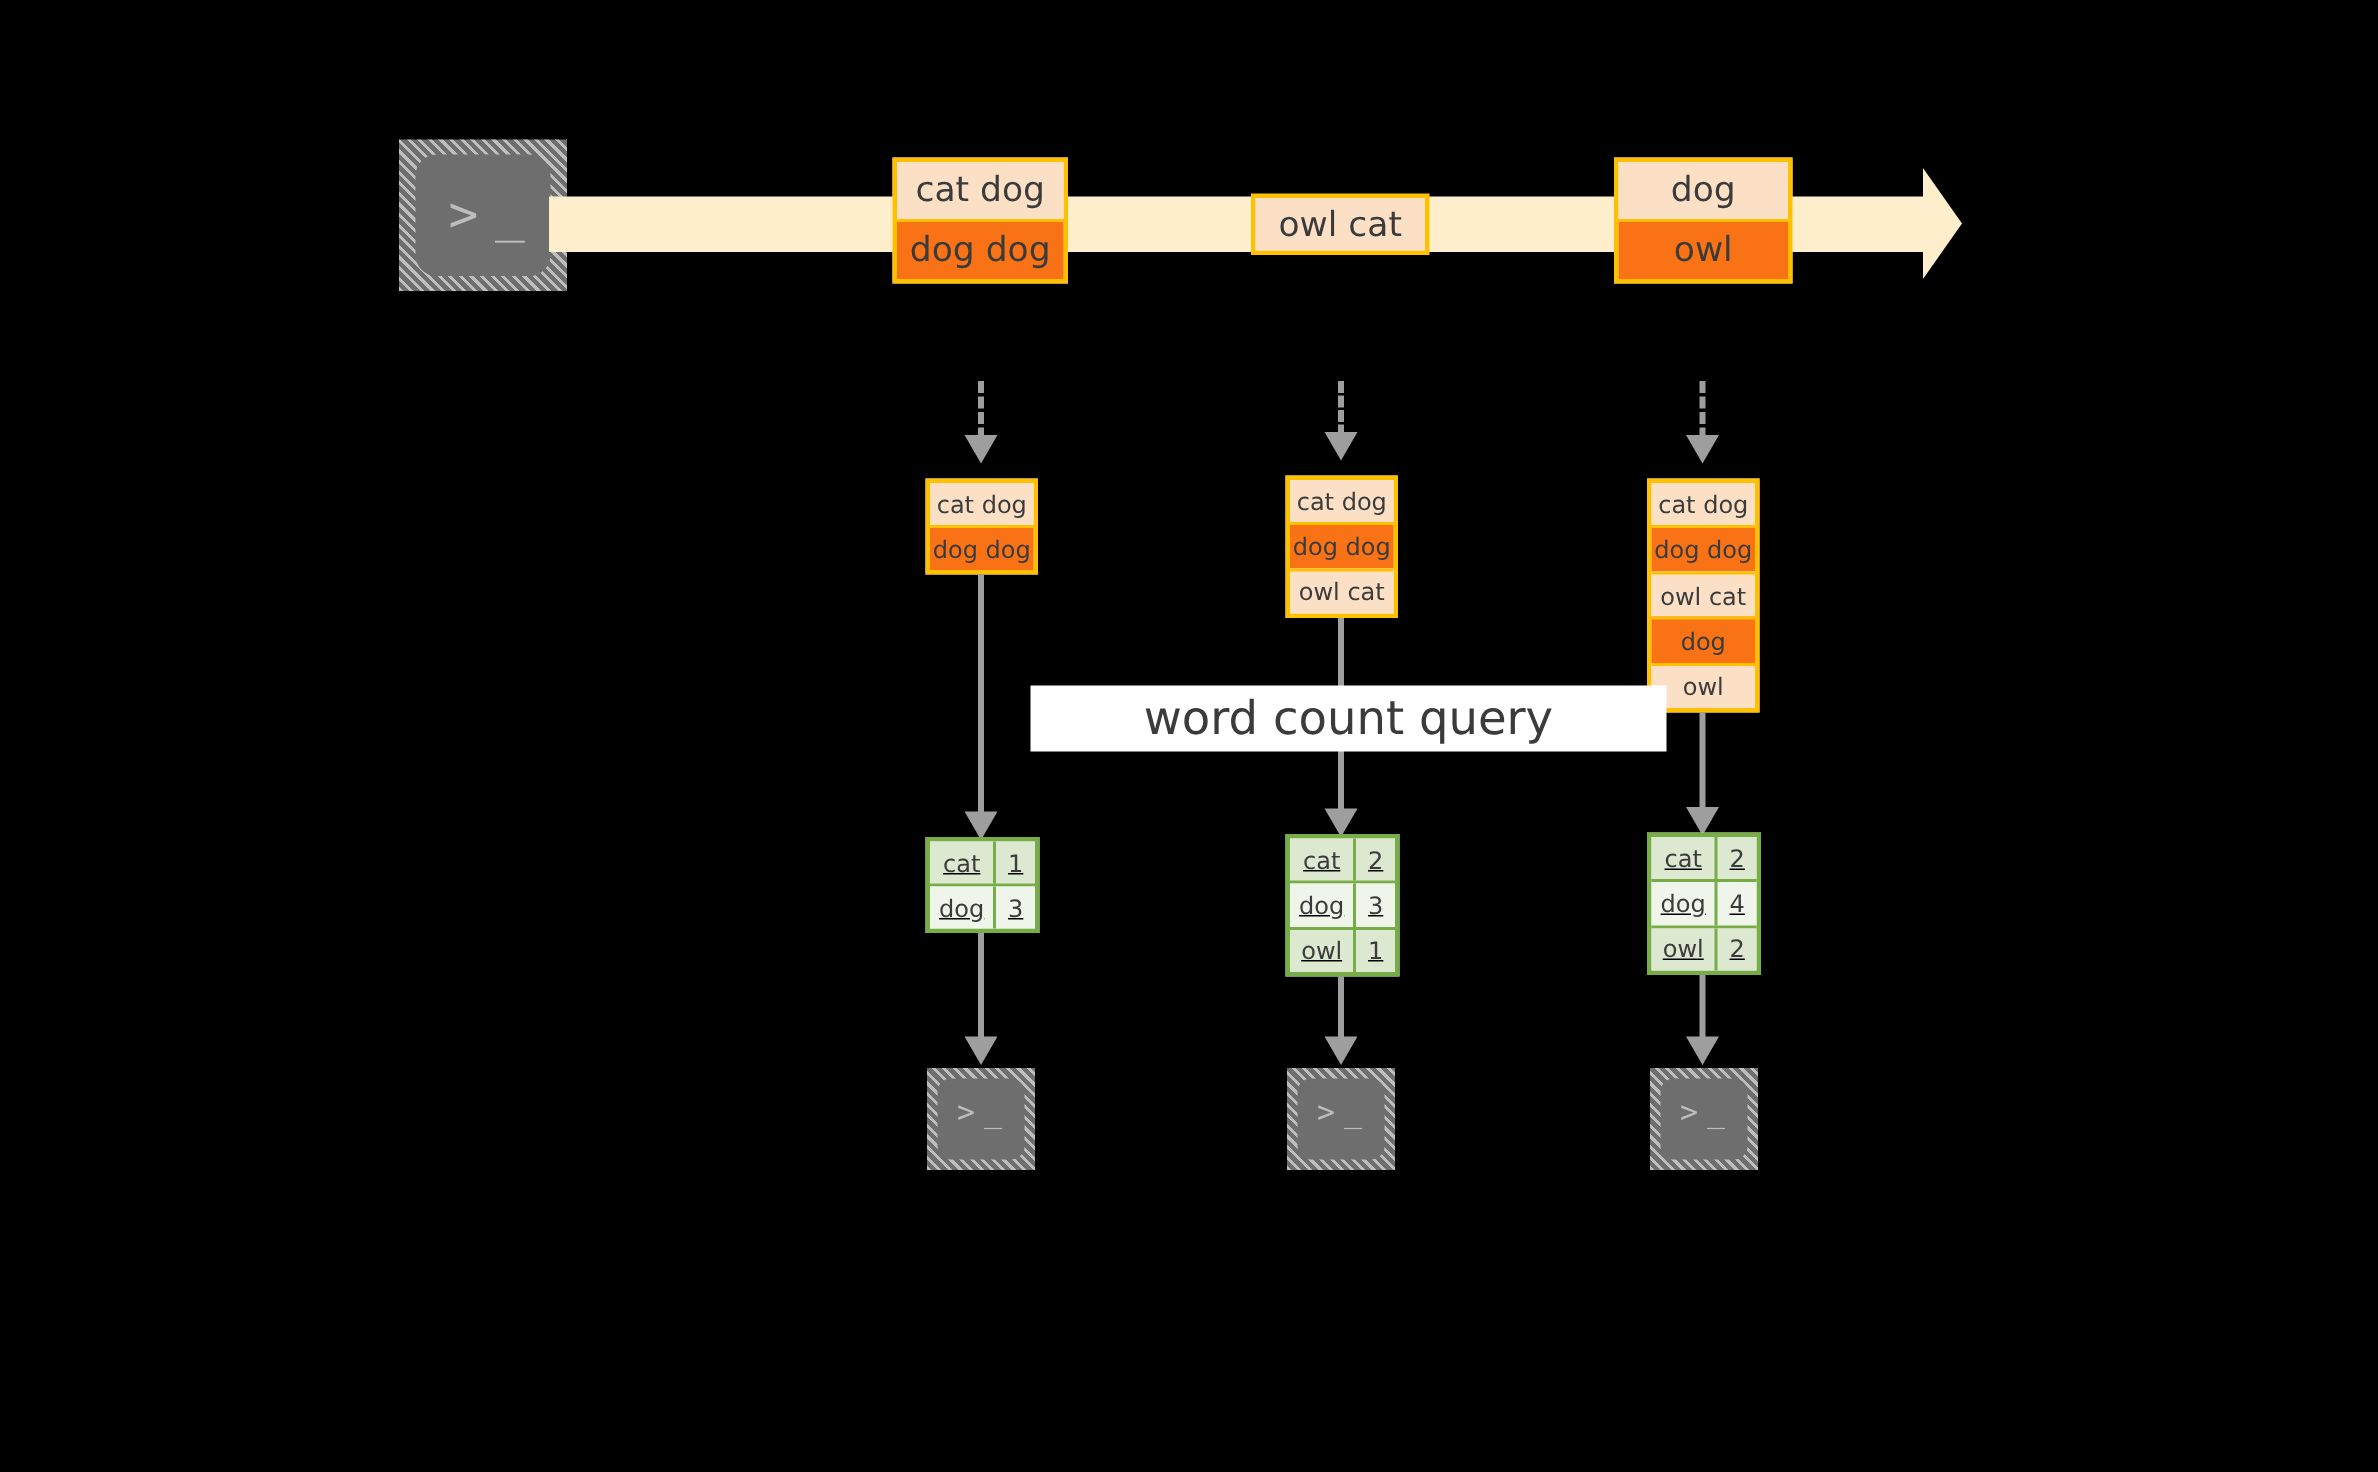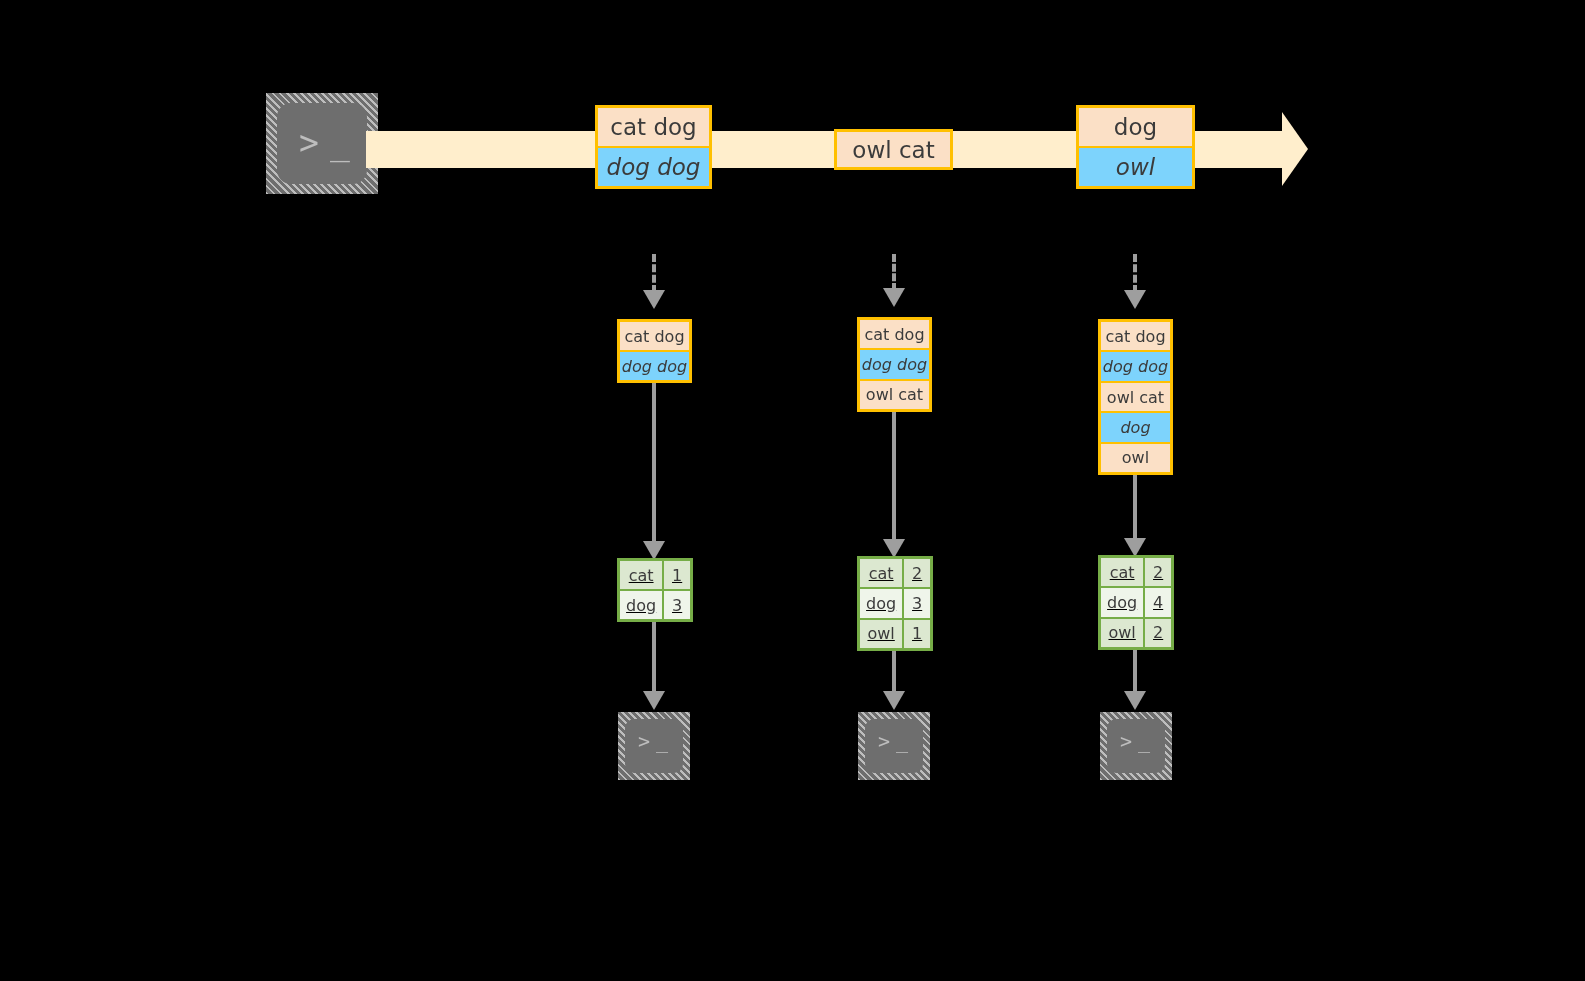--- a/index.html
+++ b/index.html
@@ -71,21 +71,21 @@
   .rec .cell {
     box-sizing: border-box;
     display: flex;
     align-items: center;
     justify-content: center;
     color: #3b3b3b;
     white-space: nowrap;
     flex: 1 1 auto;
   }
   .rec .cell.alt  { background: #FBE0C6; }
-  .rec .cell.alt2 { background: #7dd3fc; font-style: italic; }
+  .rec .cell.alt2 { background: #f97316; }
   .rec .cell + .cell { border-top: 2px solid #FFC000; }
 
   
   .rec.big .cell { font-size: 23px; }
   
   .rec.small .cell { font-size: 16px; }
 
   
   .res {
     position: absolute;
@@ -278,14 +278,17 @@
 
   <div class="vline" style="left:1133px; top:650px; height:44px;"></div>
   <div class="vhead" style="left:1124px; top:691px;"></div>
 
   <div class="terminal" style="left:1100px; top:712px; width:72px; height:68px;">
     <div class="inner" style="left:7px; top:7px; right:7px; bottom:7px; border-radius:9px;"></div>
     <div class="glyph" style="left:20px; top:19px; font-size:20px;">&gt;</div>
     <div class="glyph" style="left:38px; top:19px; font-size:20px;">_</div>
   </div>
 
+  <div class="query-label" style="left:687px; top:457px; width:424px; height:44px;">
+    <span>word count query</span>
+  </div>
 
 </div>
 
 </body></html>

